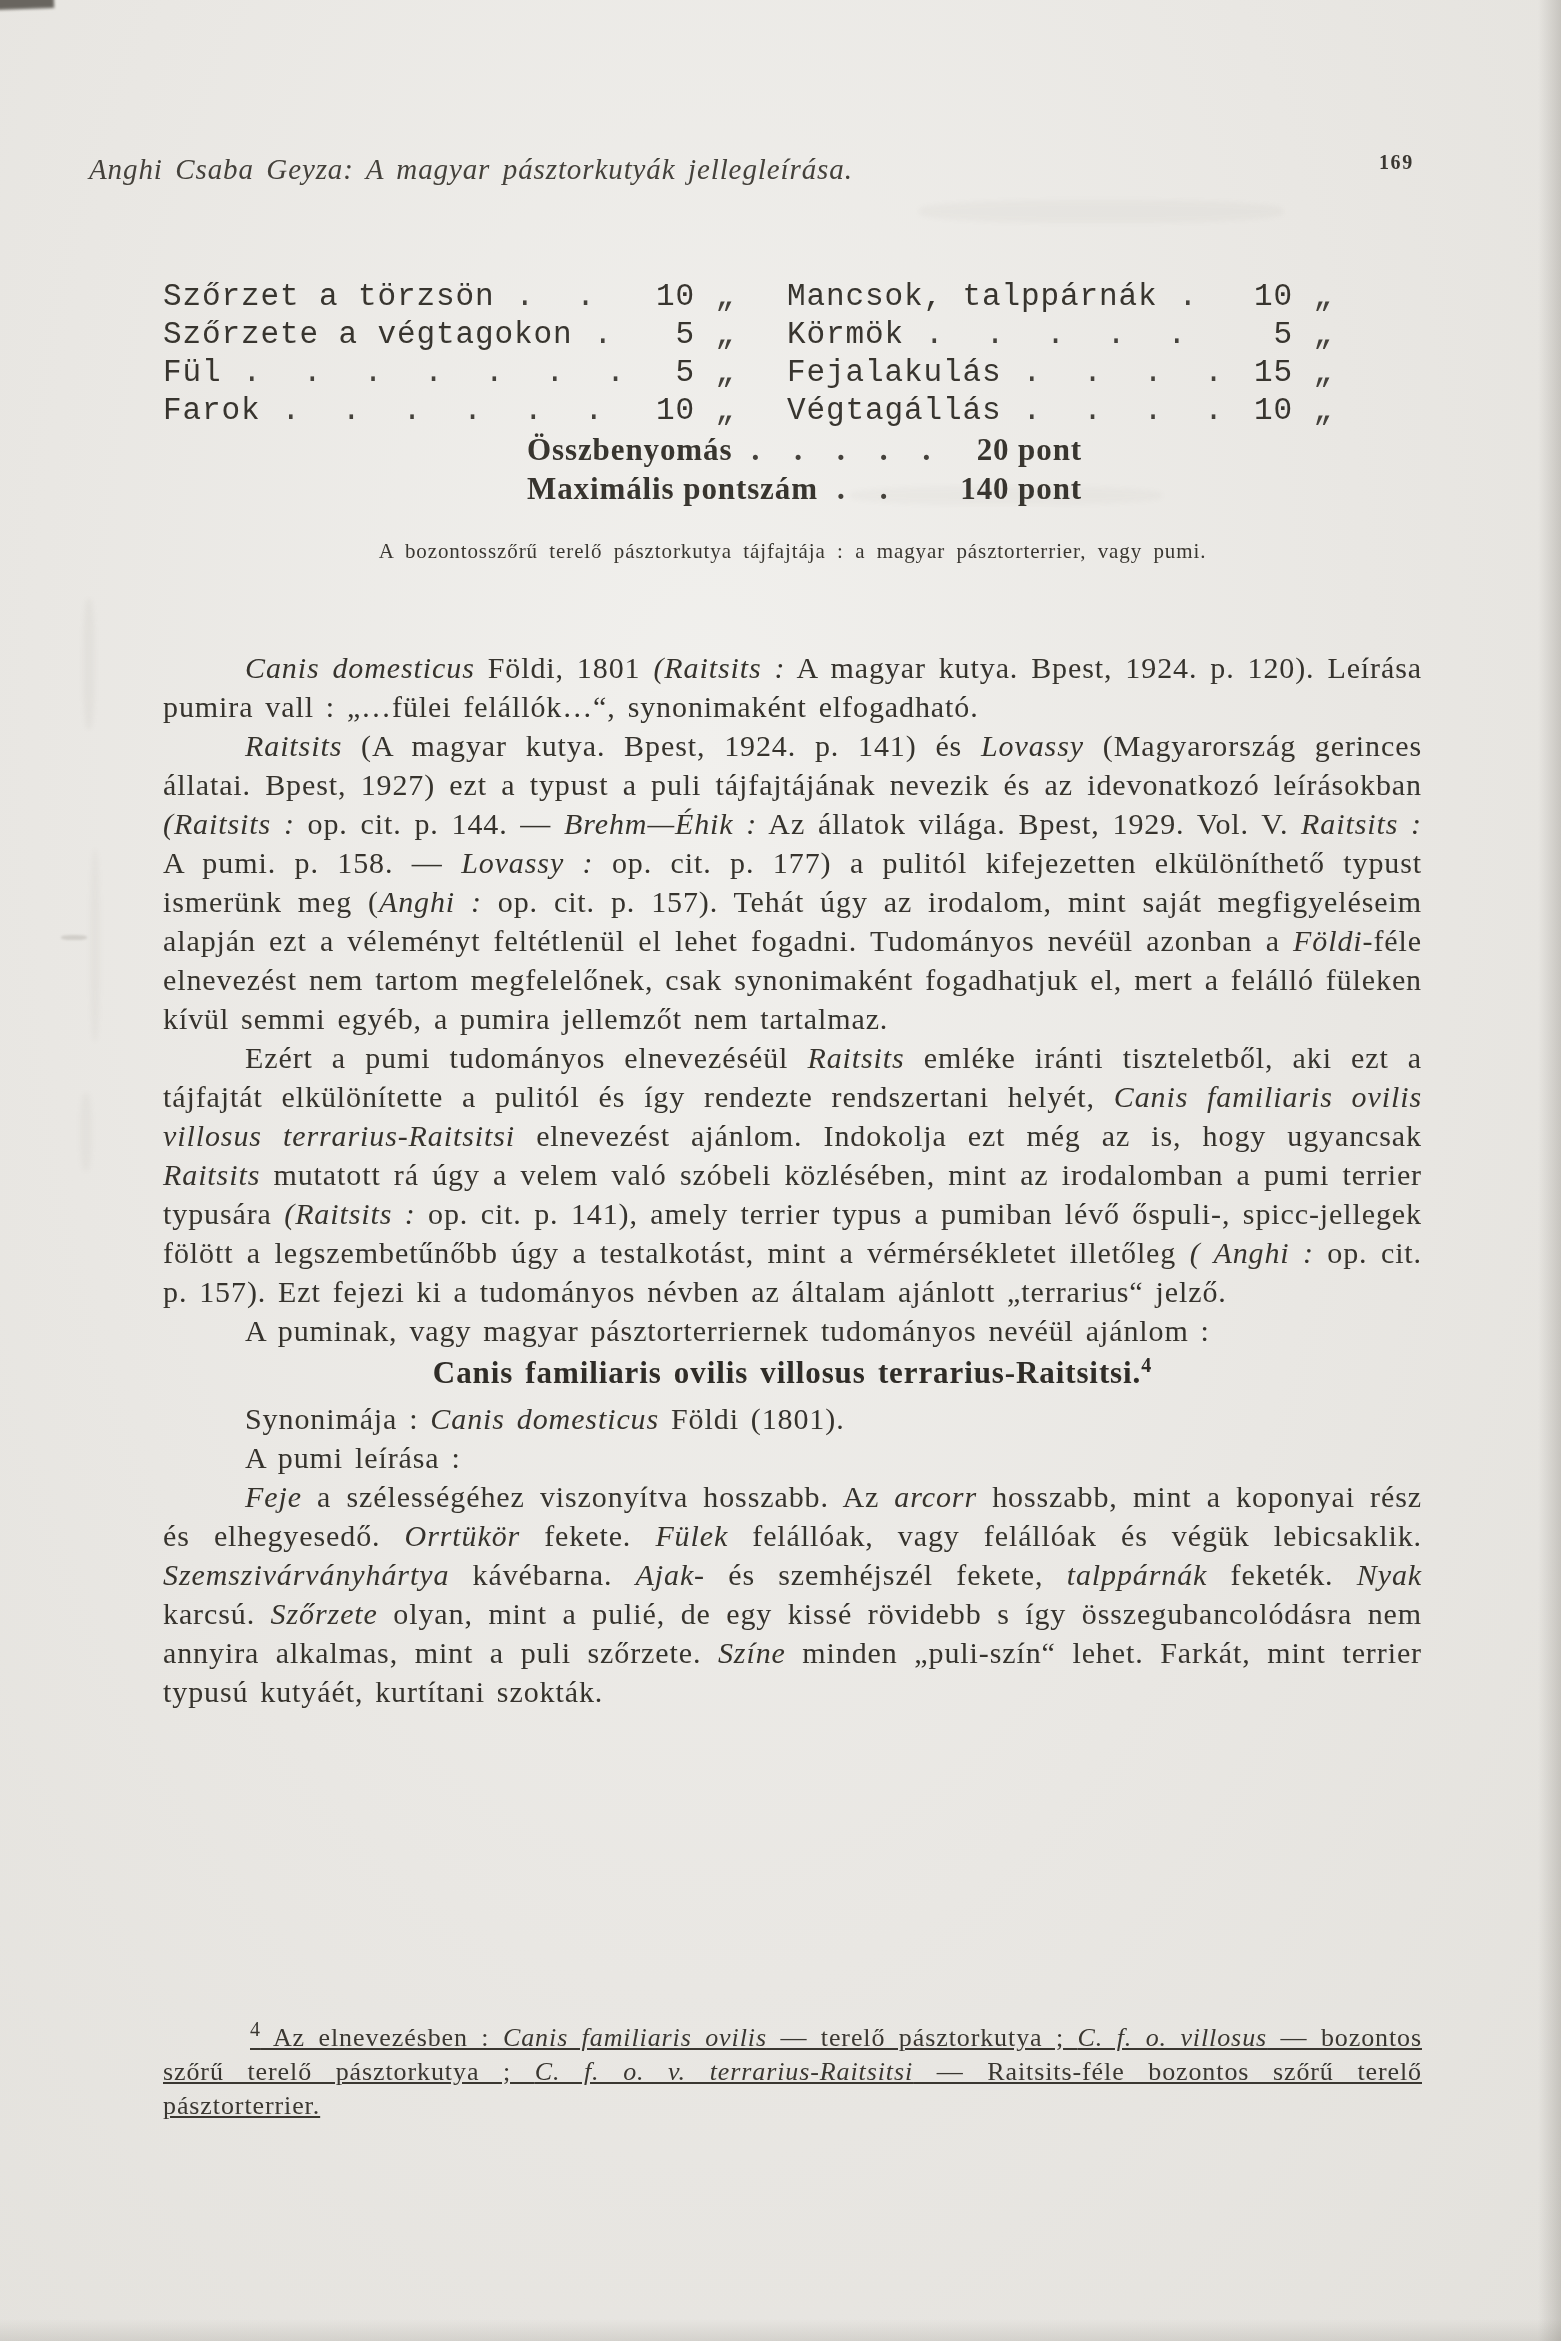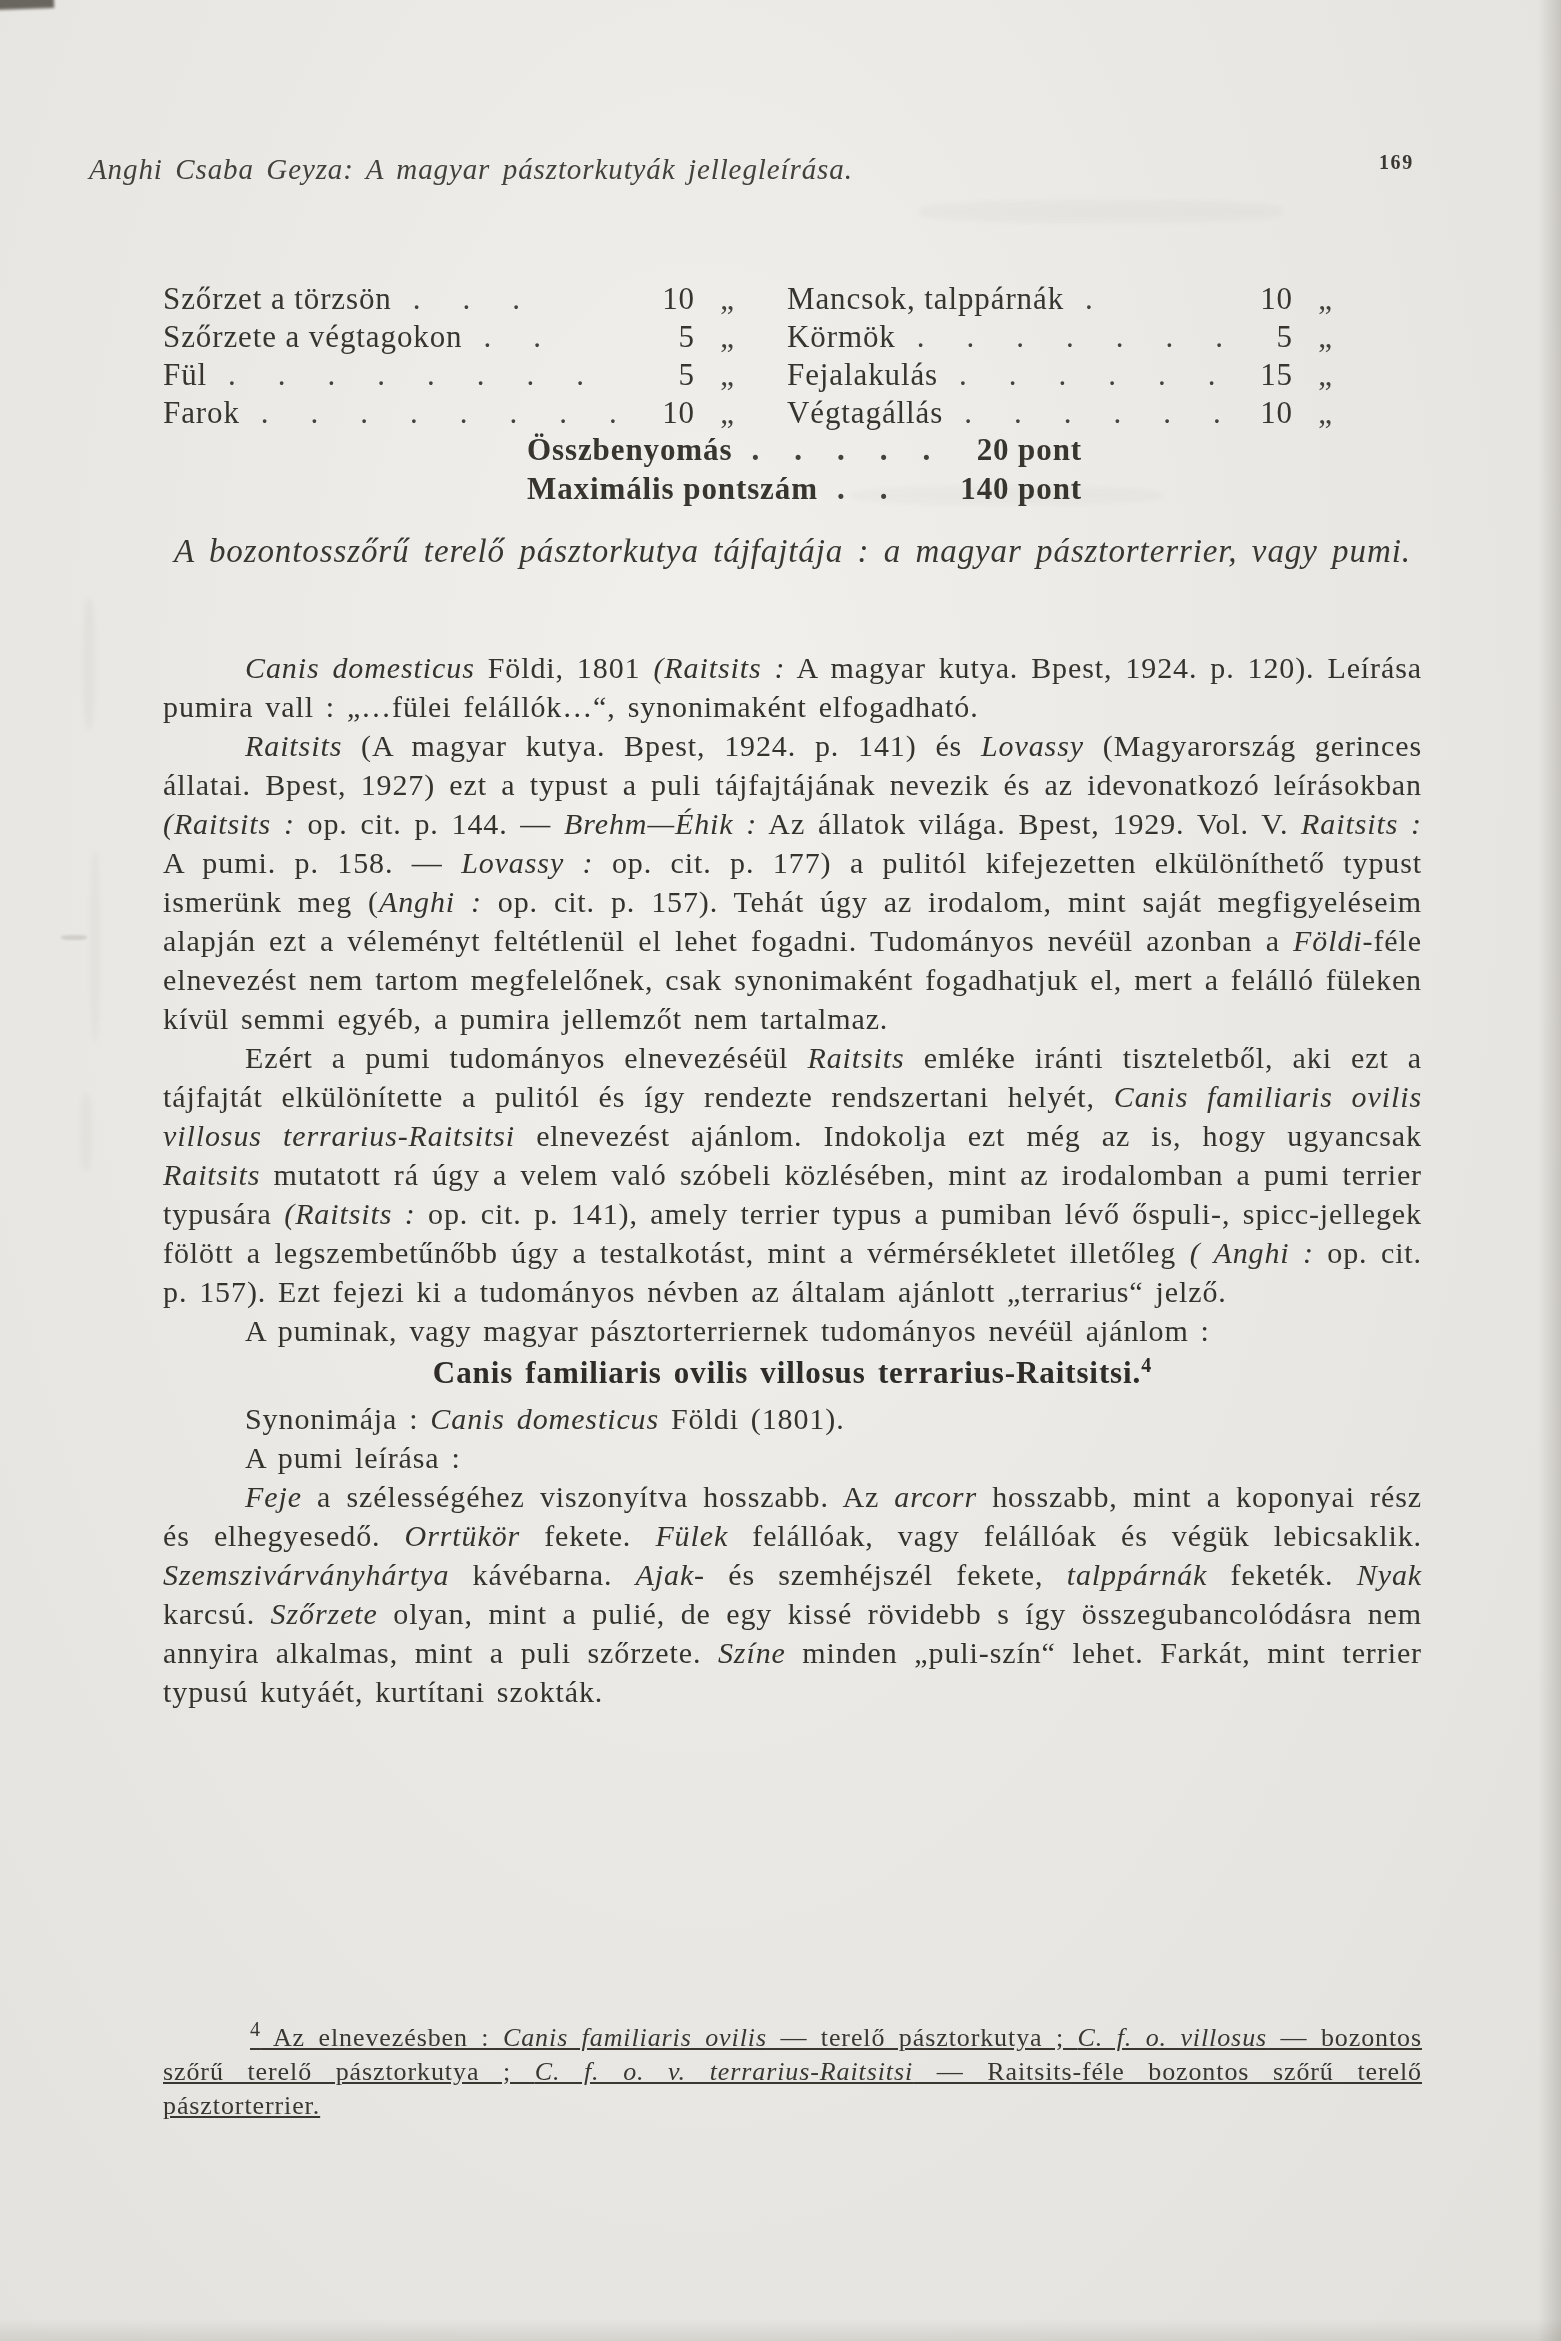--- a/index.html
+++ b/index.html
@@ -36,35 +36,35 @@
     display:block;text-align:left;transform:translateX(-74px);
     font-style:italic;font-size:29px;letter-spacing:0.9px;word-spacing:4.3px;color:#44413b;font-family:Liberation Serif, serif;
   }
   .rh-page{position:absolute;right:8px;top:-1.7px;font-size:20px;letter-spacing:1.7px;color:#3b3832;font-weight:bold;}
 
   
   .score-table{position:absolute;top:279px;width:100%;display:flex;}
   .score-col{display:flex;flex-direction:column;}
   .score-col.left{width:572px;margin-right:52px;}
   .score-col.right{width:546px;}
-  .score-row{display:flex;align-items:flex-end;height:38px;font-size:31px;letter-spacing:0.9px;}
+  .score-row{display:flex;align-items:flex-start;height:38px;font-size:31px;letter-spacing:0.9px;font-family:Liberation Mono, monospace;}
   .sr-label{white-space:nowrap;}
   .sr-dots{flex:1;overflow:hidden;white-space:nowrap;letter-spacing:42px;padding-left:21px;color:#45423c;}
   .sr-val{width:61px;text-align:right;}
   .sr-unit{width:40px;text-align:right;color:#45423c;}
 
   .score-summary{position:absolute;top:432px;left:364px;width:555px;}
   .sum-row{display:flex;align-items:baseline;height:39px;font-size:31px;letter-spacing:0.9px;font-weight:bold;}
   .sum-dots{flex:1;overflow:hidden;white-space:nowrap;letter-spacing:35px;padding-left:19px;color:#45423c;}
   .sum-val{white-space:nowrap;}
 
   
   .section-heading{
     position:absolute;top:529px;width:100%;
-    font-style:italic;font-size:33px;line-height:45px;text-align:center;
+    font-size:21px;line-height:45px;text-align:center;
     letter-spacing:0.9px;word-spacing:5.2px;color:#3a3731;
   }
 
   
   .body-text{
     position:absolute;top:648px;width:100%;
     font-size:30px;line-height:39px;text-align:justify;
     letter-spacing:0.9px;word-spacing:3.5px;color:#36332d;
   }
   .para{margin:0;text-indent:82px;}

